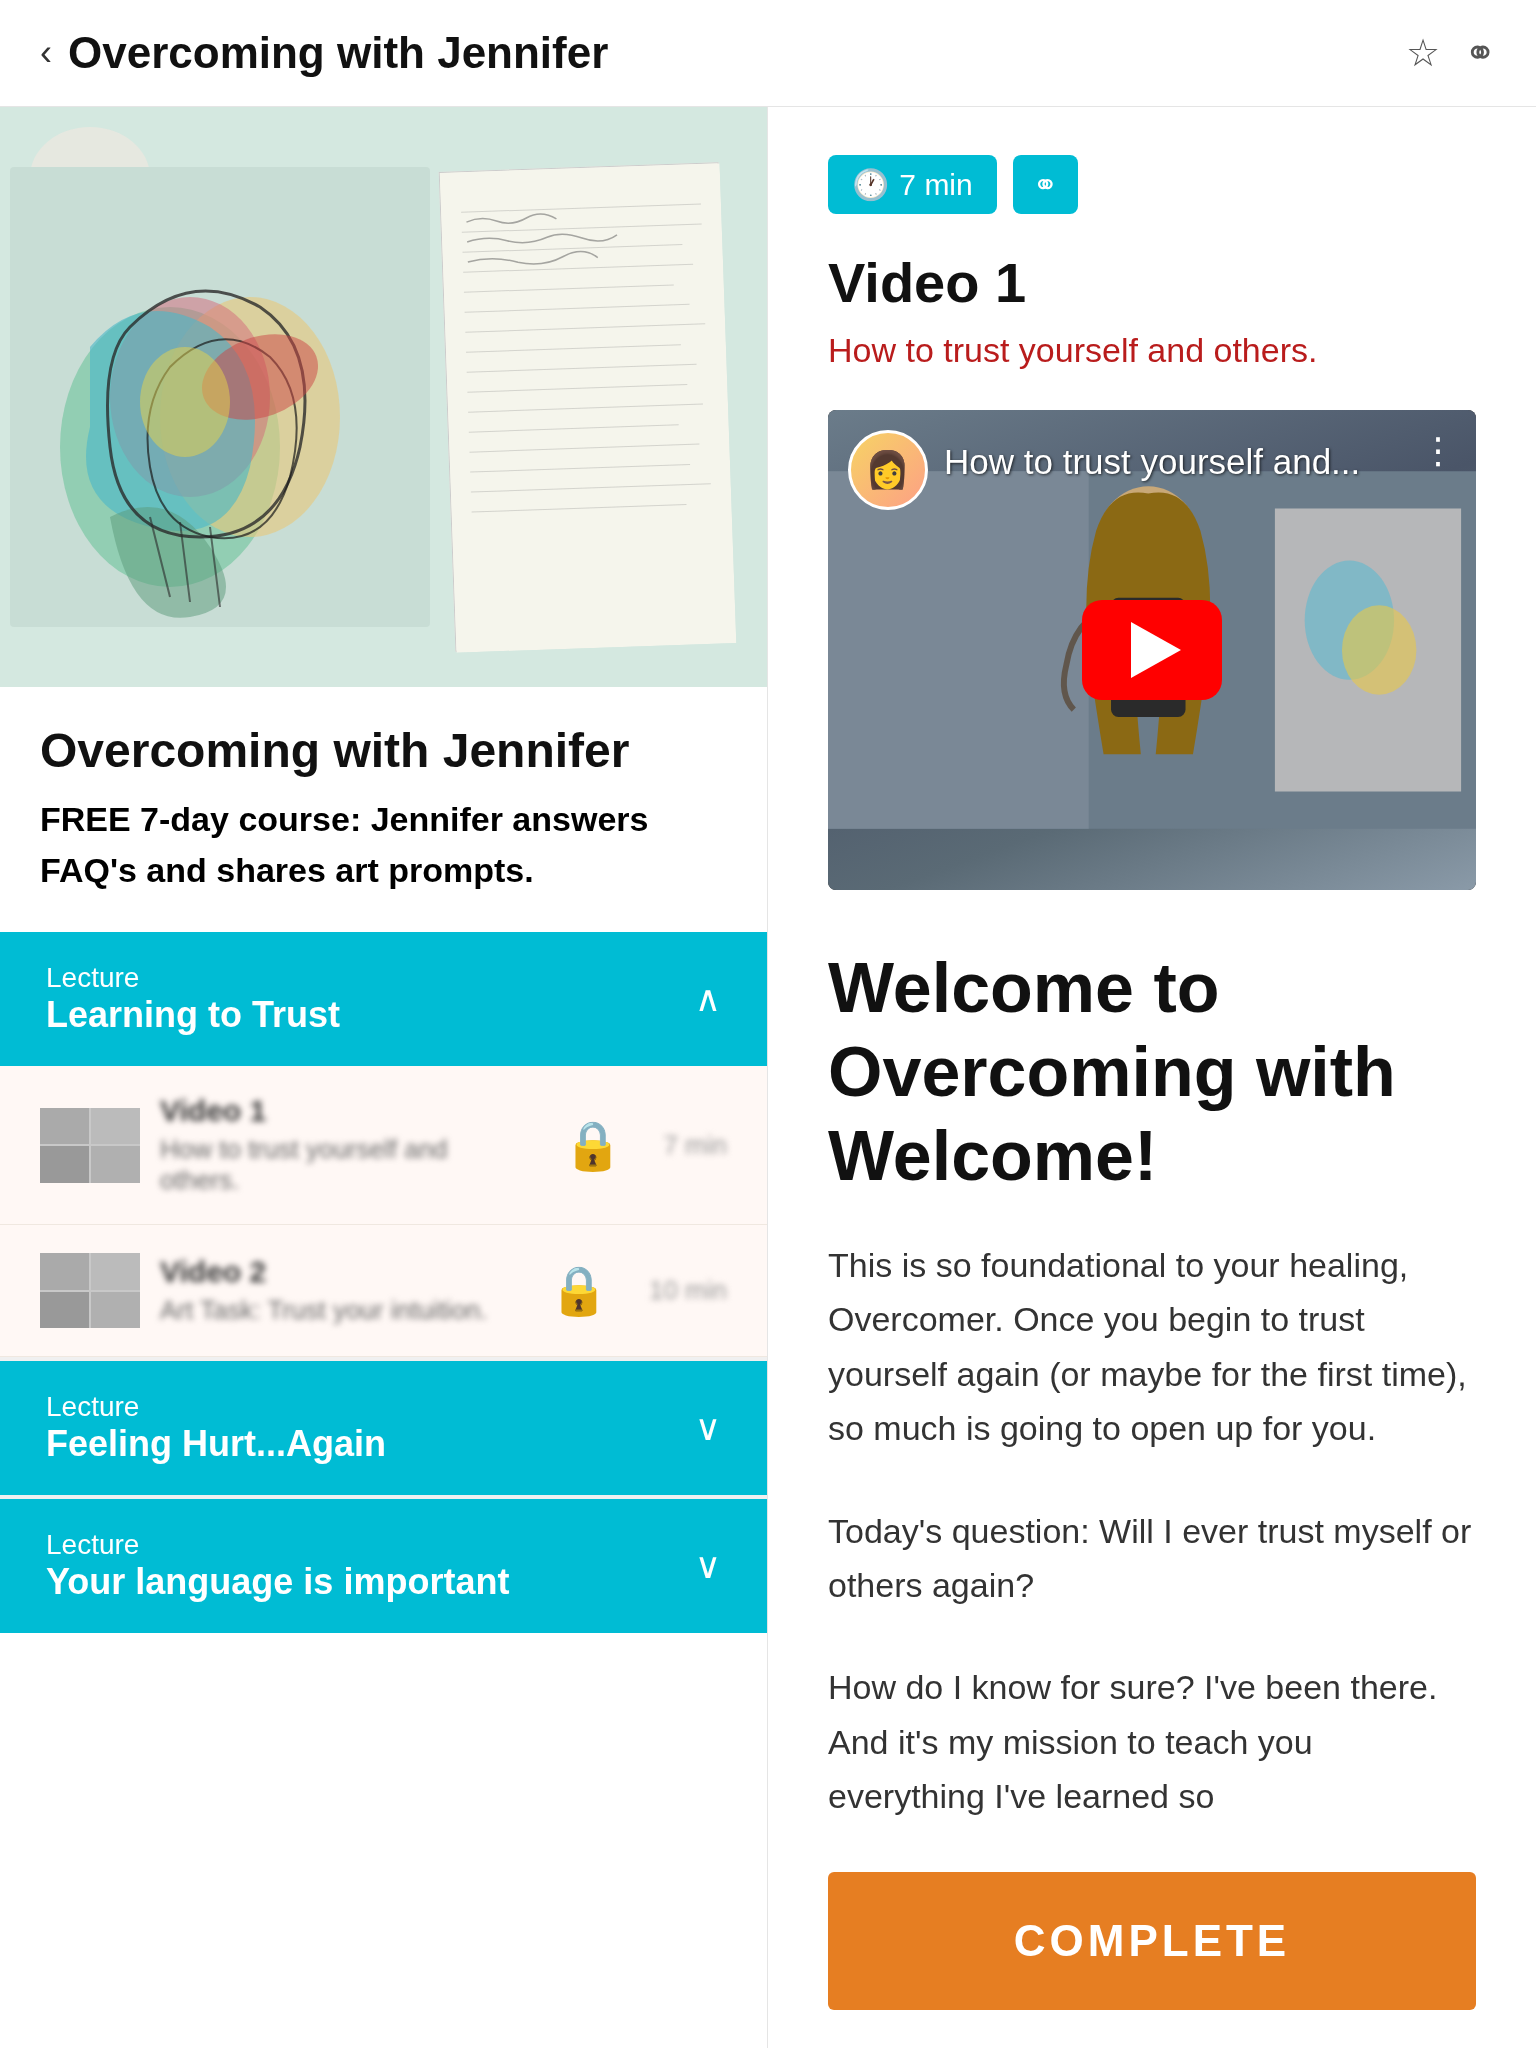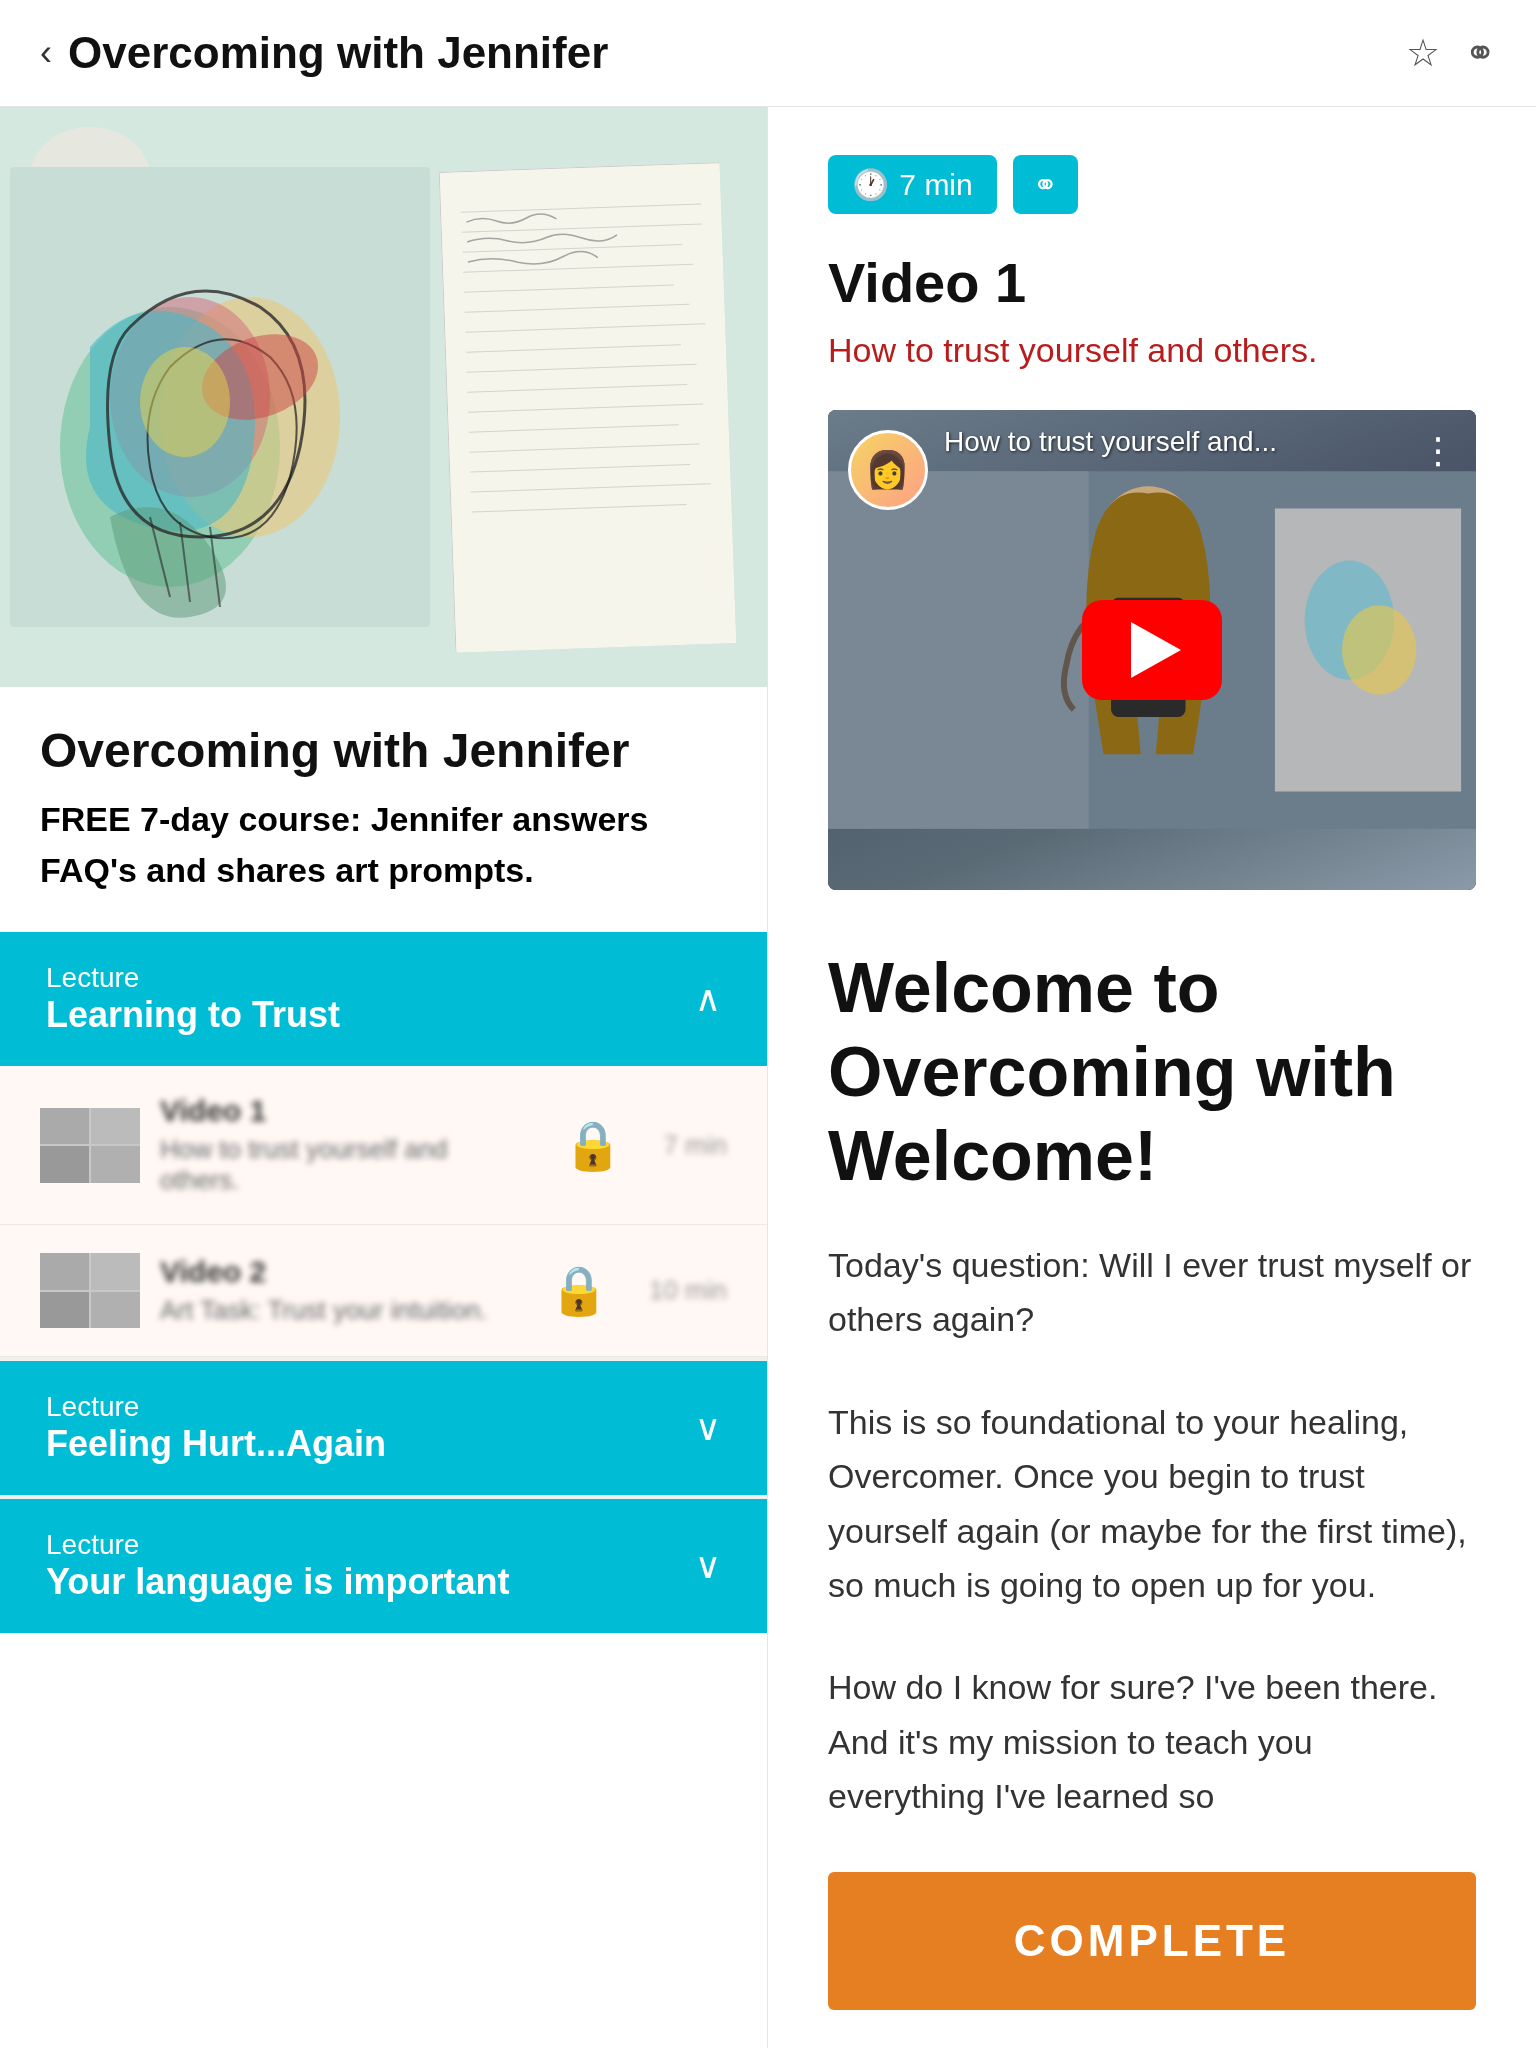--- a/index.html
+++ b/index.html
@@ -278,24 +278,24 @@
       background: linear-gradient(135deg, #f6d365, #fda085);
       border: 3px solid #fff;
       overflow: hidden;
       display: flex;
       align-items: center;
       justify-content: center;
       font-size: 36px;
     }
     .yt-title-overlay {
       position: absolute;
-      top: 16px;
+      top: 32px;
       left: 116px;
       color: #fff;
-      font-size: 28px;
+      font-size: 35px;
       font-weight: 500;
       text-shadow: 1px 1px 3px rgba(0,0,0,0.7);
     }
     .yt-menu {
       position: absolute;
       top: 20px;
       right: 20px;
       color: #fff;
       font-size: 36px;
     }
@@ -555,22 +555,22 @@
         <div class="yt-menu">⋮</div>
 
         <div class="yt-play-btn">
           <div class="yt-play-triangle"></div>
         </div>
       </div>
     </div>
 
     <h2 class="welcome-heading">Welcome to Overcoming with Welcome!</h2>
 
+    <p class="welcome-text">This is so foundational to your healing, Overcomer. Once you begin to trust yourself again (or maybe for the first time), so much is going to open up for you.</p>
+
     <p class="welcome-text">Today's question: Will I ever trust myself or others again?</p>
-
-    <p class="welcome-text">This is so foundational to your healing, Overcomer. Once you begin to trust yourself again (or maybe for the first time), so much is going to open up for you.</p>
 
     <p class="welcome-text">How do I know for sure? I've been there. And it's my mission to teach you everything I've learned so</p>
 
     <button class="complete-btn">COMPLETE</button>
 
   </div>
 </div>
 
 </body></html>

